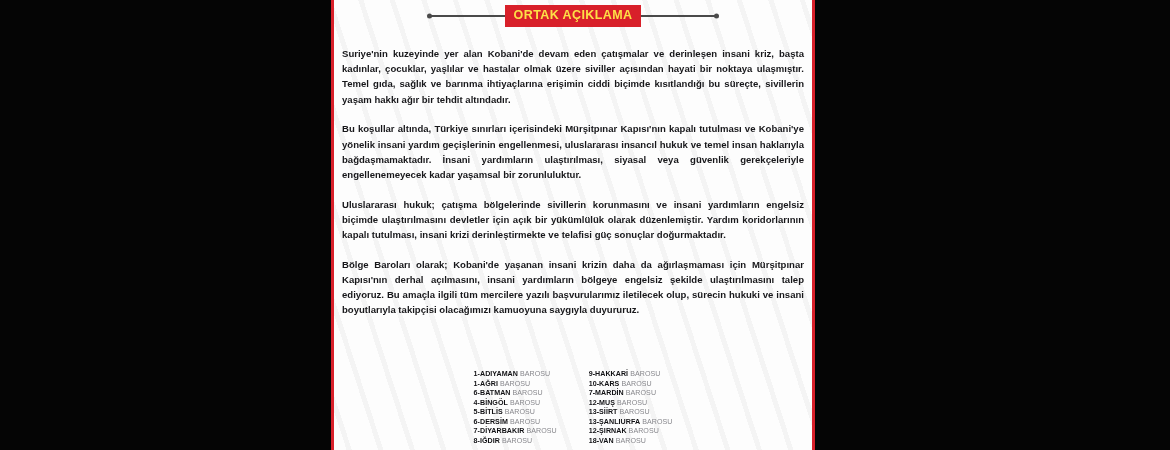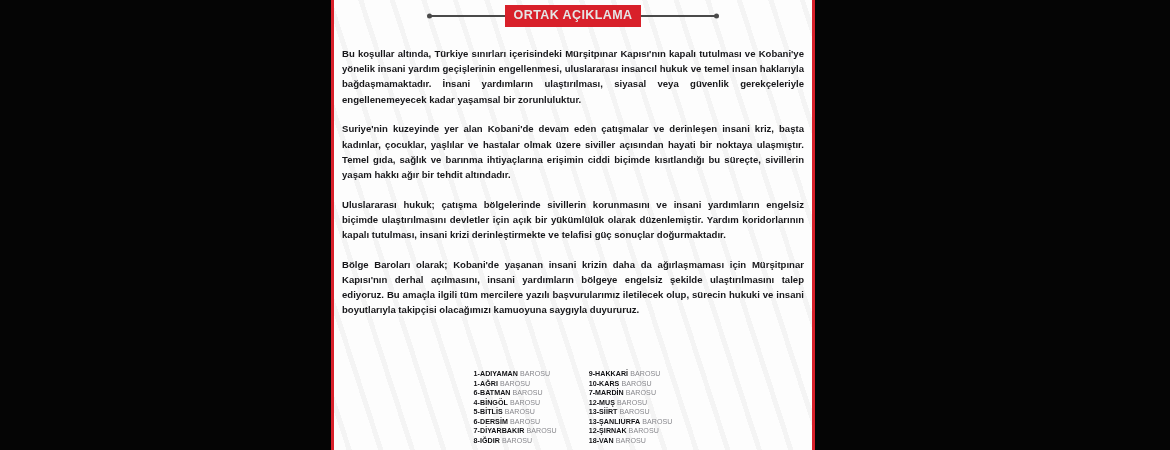--- a/index.html
+++ b/index.html
@@ -96,21 +96,21 @@
     top: 50%;
     width: 5px; height: 5px;
     border-radius: 50%;
     background: #4a4a4a;
     transform: translateY(-50%);
   }
   .hline.left .dot { left: -1px; }
   .hline.right .dot { right: -1px; }
   .badge {
     background: #d8202a;
-    color: #e5e5e5;
+    color: #fde047;
     font-size: 12.5px;
     font-weight: bold;
     letter-spacing: 0.4px;
     padding: 4px 9px 5px 9px;
     line-height: 1;
     white-space: nowrap;
     flex: 0 0 auto;
   }
   
   .body-copy {
@@ -175,22 +175,22 @@
         <div class="hline left">
           <span class="dot"></span>
         </div>
         <div class="badge">ORTAK AÇIKLAMA</div>
         <div class="hline right">
           <span class="dot"></span>
         </div>
       </div>
 
       <div class="body-copy">
+        <p class="para">Suriye'nin kuzeyinde yer alan Kobani'de devam eden çatışmalar ve derinleşen insani kriz, başta kadınlar, çocuklar, yaşlılar ve hastalar olmak üzere siviller açısından hayati bir noktaya ulaşmıştır. Temel gıda, sağlık ve barınma ihtiyaçlarına erişimin ciddi biçimde kısıtlandığı bu süreçte, sivillerin yaşam hakkı ağır bir tehdit altındadır.</p>
         <p class="para">Bu koşullar altında, Türkiye sınırları içerisindeki Mürşitpınar Kapısı'nın kapalı tutulması ve Kobani'ye yönelik insani yardım geçişlerinin engellenmesi, uluslararası insancıl hukuk ve temel insan haklarıyla bağdaşmamaktadır. İnsani yardımların ulaştırılması, siyasal veya güvenlik gerekçeleriyle engellenemeyecek kadar yaşamsal bir zorunluluktur.</p>
-        <p class="para">Suriye'nin kuzeyinde yer alan Kobani'de devam eden çatışmalar ve derinleşen insani kriz, başta kadınlar, çocuklar, yaşlılar ve hastalar olmak üzere siviller açısından hayati bir noktaya ulaşmıştır. Temel gıda, sağlık ve barınma ihtiyaçlarına erişimin ciddi biçimde kısıtlandığı bu süreçte, sivillerin yaşam hakkı ağır bir tehdit altındadır.</p>
         <p class="para">Uluslararası hukuk; çatışma bölgelerinde sivillerin korunmasını ve insani yardımların engelsiz biçimde ulaştırılmasını devletler için açık bir yükümlülük olarak düzenlemiştir. Yardım koridorlarının kapalı tutulması, insani krizi derinleştirmekte ve telafisi güç sonuçlar doğurmaktadır.</p>
         <p class="para">Bölge Baroları olarak; Kobani'de yaşanan insani krizin daha da ağırlaşmaması için Mürşitpınar Kapısı'nın derhal açılmasını, insani yardımların bölgeye engelsiz şekilde ulaştırılmasını talep ediyoruz. Bu amaçla ilgili tüm mercilere yazılı başvurularımız iletilecek olup, sürecin hukuki ve insani boyutlarıyla takipçisi olacağımızı kamuoyuna saygıyla duyururuz.</p>
       </div>
 
       <div class="bars">
 
         <div class="bars-col">
           <div class="bar-item">
             <span class="bar-name">1-ADIYAMAN</span>
             <span class="bar-word">BAROSU</span>

